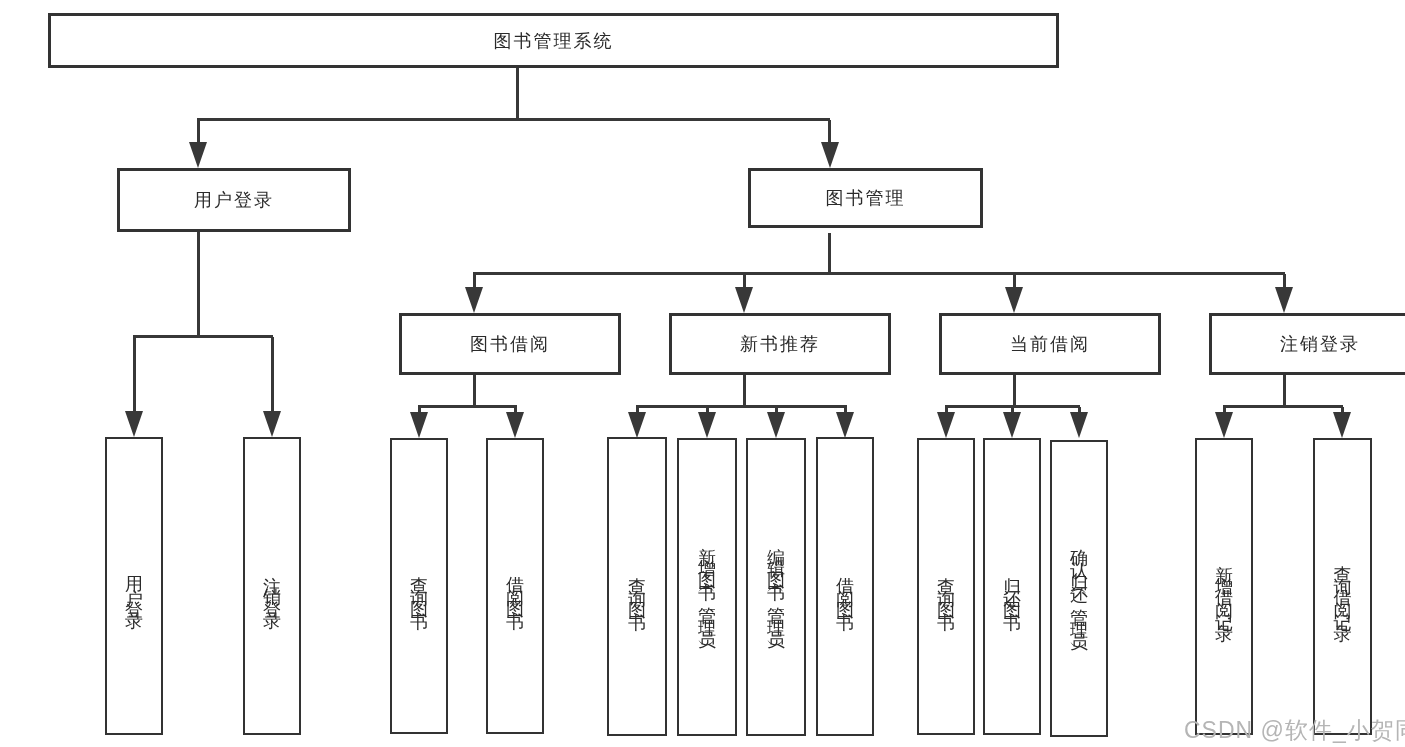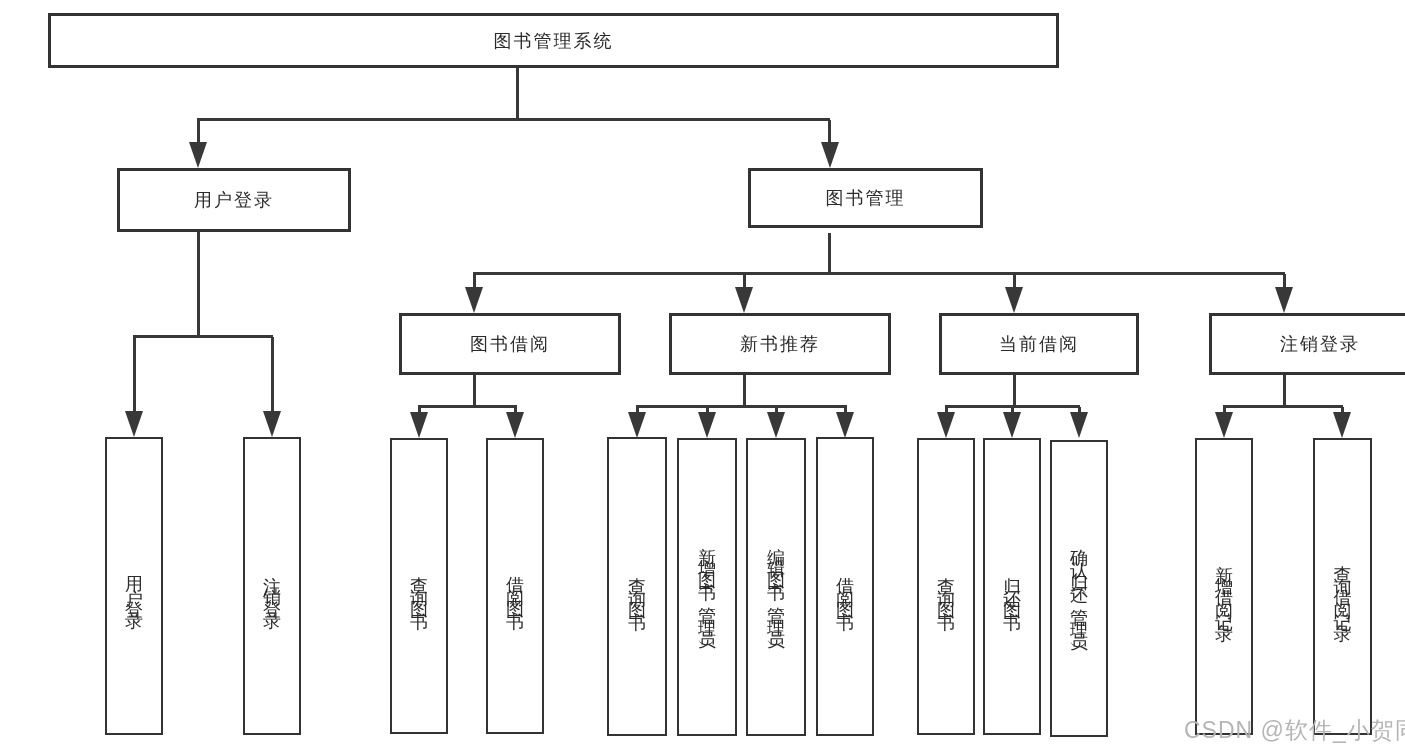--- a/index.html
+++ b/index.html
@@ -69,21 +69,21 @@
   <div class="arrow" style="left:735px;top:287px"></div>
   <div class="arrow" style="left:1005px;top:287px"></div>
   <div class="arrow" style="left:1275px;top:287px"></div>
 
   <div class="box h" style="left:363px;top:313px;width:222px;height:62px">
     <span>图书借阅</span>
   </div>
   <div class="box h" style="left:633px;top:313px;width:222px;height:62px">
     <span>新书推荐</span>
   </div>
-  <div class="box h" style="left:903px;top:313px;width:200px;height:62px">
+  <div class="box h" style="left:903px;top:313px;width:222px;height:62px">
     <span>当前借阅</span>
   </div>
   <div class="box h" style="left:1173px;top:313px;width:222px;height:62px">
     <span>注销登录</span>
   </div>
 
   <div class="line" style="left:473px;top:375px;width:3px;height:33px"></div>
   <div class="line" style="left:418px;top:405px;width:99px;height:3px"></div>
   <div class="line" style="left:418px;top:407px;width:3px;height:7px"></div>
   <div class="line" style="left:514px;top:407px;width:3px;height:7px"></div>

